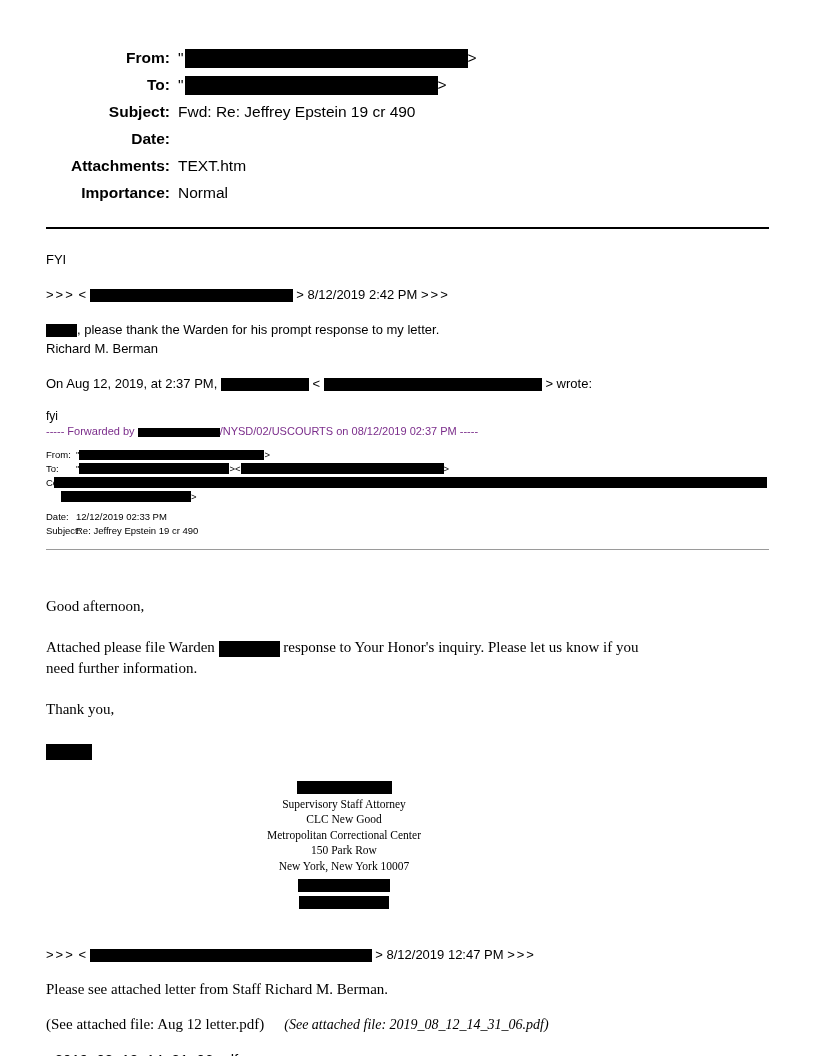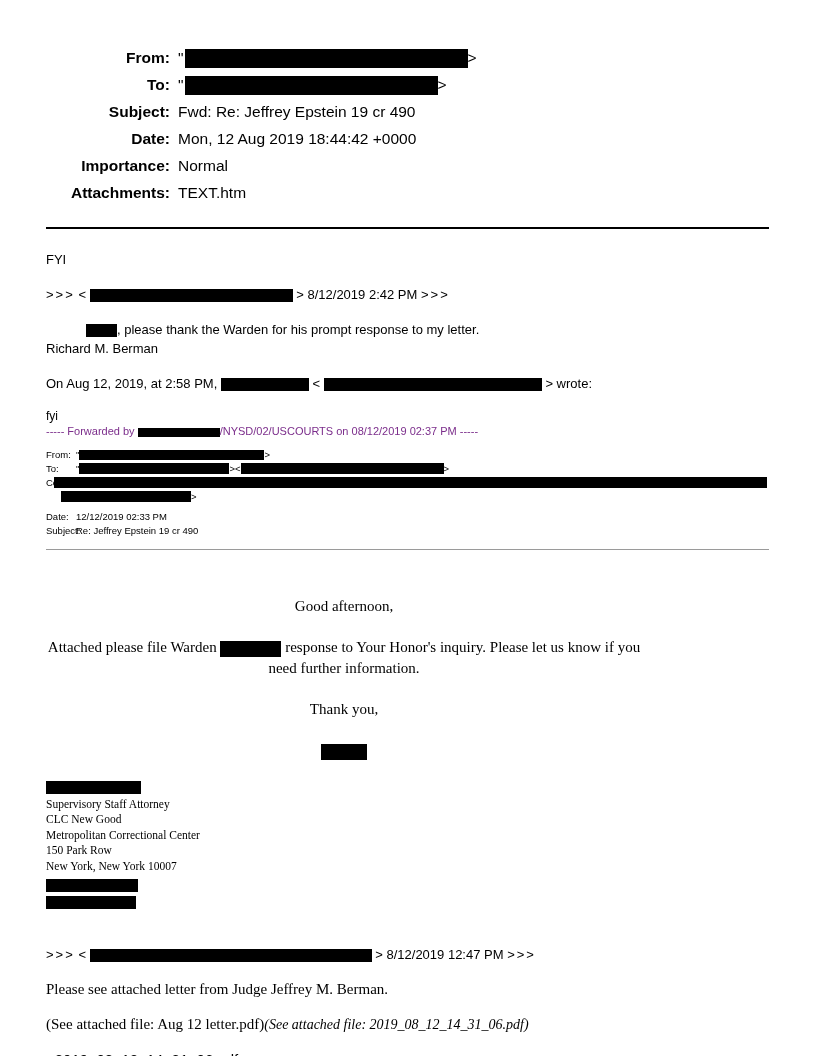--- a/index.html
+++ b/index.html
@@ -69,21 +69,20 @@
     margin-top: 22px;
     padding-left: 0px;
     font-size: 13px;
     line-height: 17px;
   }
   .body1 p {
     margin: 0 0 18px 0;
   }
   .body1 .tight {
     margin-bottom: 2px;
-    margin-left: 40px;
   }
   .chev {
     letter-spacing: 2px;
   }
 
   
   .fwd {
     margin-top: 16px;
     font-size: 10.5px;
     line-height: 13px;
@@ -125,38 +124,37 @@
   
   .body2 {
     font-family: "Liberation Serif", serif;
     font-size: 15px;
     line-height: 21px;
     margin-top: 46px;
     padding-left: 0px;
   }
   .body2 p {
     margin: 0 0 20px 0;
-    text-align: center;
   }
   .sig {
     font-size: 11.5px;
     line-height: 15.5px;
     font-family: "Liberation Serif", serif;
   }
-  .sig div { white-space: nowrap; }
+  .sig div { white-space: nowrap; text-align: center; }
 
   
   .tail {
     font-family: "Liberation Sans", sans-serif;
     font-size: 13px;
     line-height: 17px;
     margin-top: 36px;
   }
   .tail p { margin: 0 0 18px 0; }
-  .ital { font-style: italic; font-family: "Liberation Serif", serif; font-size: 14px;}
+  .ital { font-style: italic; font-family: "Liberation Serif", serif; font-size: 14px; padding-left: 20px;}
   .serif-line { font-family: "Liberation Serif", serif; font-size: 15px; }
 </style>
 </head>
 <body>
 
 <div class="page">
 
   <div class="hdr">
 
     <div class="hdr-row">
@@ -177,31 +175,30 @@
       </div>
     </div>
 
     <div class="hdr-row">
       <div class="hdr-label">Subject:</div>
       <div class="hdr-value">Fwd: Re: Jeffrey Epstein 19 cr 490</div>
     </div>
 
     <div class="hdr-row">
       <div class="hdr-label">Date:</div>
-      <div class="hdr-value">Mon, 12 Aug 2019 18:44:42 +0000</div>
+    </div>
+
+    <div class="hdr-row">
+      <div class="hdr-label">Attachments:</div>
+      <div class="hdr-value">TEXT.htm</div>
     </div>
 
     <div class="hdr-row">
       <div class="hdr-label">Importance:</div>
       <div class="hdr-value">Normal</div>
-    </div>
-
-    <div class="hdr-row">
-      <div class="hdr-label">Attachments:</div>
-      <div class="hdr-value">TEXT.htm</div>
     </div>
 
   </div>
 
   <hr class="rule">
 
   <div class="body1">
 
     <p>FYI</p>
 
@@ -213,21 +210,21 @@
       <span>8/12/2019 2:42 PM</span>
       <span class="chev">&gt;&gt;&gt;</span>
     </p>
 
     <p class="tight">
       <span class="rbar" style="width:31px;height:13px;"></span><span>, please thank the Warden for his prompt response to my letter.</span>
     </p>
     <p>Richard M. Berman</p>
 
     <p>
-      <span>On Aug 12, 2019, at 2:58 PM,</span>
+      <span>On Aug 12, 2019, at 2:37 PM,</span>
       <span class="rbar" style="width:88px;height:13px;"></span>
       <span> &lt;</span>
       <span class="rbar" style="width:218px;height:13px;"></span>
       <span>&gt;</span>
       <span>wrote:</span>
     </p>
 
   </div>
 
   <div class="fwd">
@@ -324,21 +321,21 @@
 
     <p>
       <span class="chev">&gt;&gt;&gt;</span>
       <span> &lt;</span>
       <span class="rbar" style="width:282px;height:13px;"></span>
       <span>&gt;</span>
       <span>8/12/2019 12:47 PM</span>
       <span class="chev">&gt;&gt;&gt;</span>
     </p>
 
-    <p class="serif-line">Please see attached letter from Judge Jeffrey M. Berman.</p>
+    <p class="serif-line">Please see attached letter from Staff Richard M. Berman.</p>
 
     <p>
       <span class="serif-line">(See attached file: Aug 12 letter.pdf)</span><span class="ital">(See attached file: 2019_08_12_14_31_06.pdf)</span>
     </p>
 
     <p style="font-size:15px;">&lt;2019_08_12_14_31_06.pdf&gt;</p>
   </div>
 
 </div>
 

